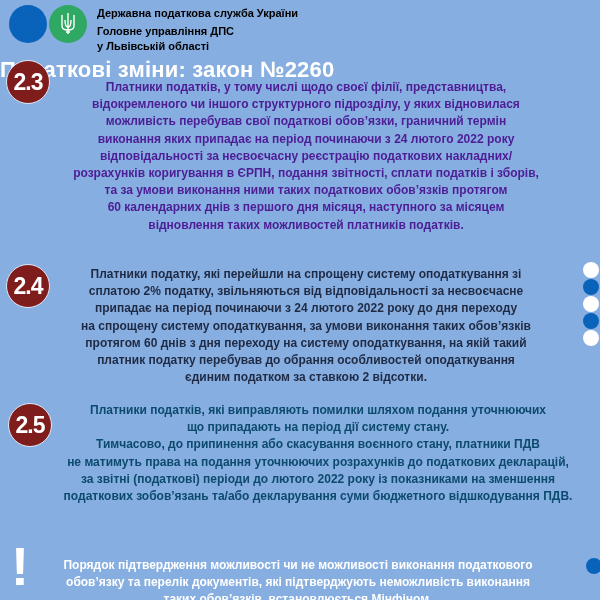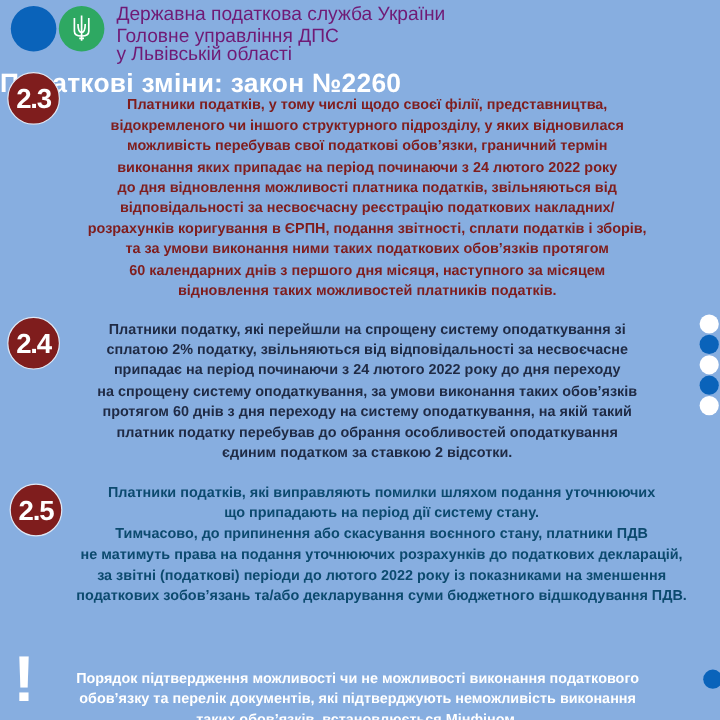--- a/index.html
+++ b/index.html
@@ -15,40 +15,40 @@
       position: absolute; left: 9px; top: 5px; width: 38px; height: 38px;
       border-radius: 50%; background: #0a63ba;
     }
     .logo-green {
       position: absolute; left: 49px; top: 5px; width: 38px; height: 38px;
       border-radius: 50%; background: #2ea862;
       display: flex; align-items: center; justify-content: center;
     }
     .org {
       position: absolute; left: 97px; top: 6px;
-      font-size: 16px; font-weight: normal; color: #701a75; line-height: 14px;
+      font-size: 11px; font-weight: bold; color: #000000; line-height: 14px;
     }
     .org div { margin-bottom: 1px; }
     .org .l1 { margin-bottom: 4px; }
     .title {
       position: absolute; left: 0; top: 57px; width: 600px; 
       font-size: 22px; font-weight: bold; color: #ffffff; letter-spacing: 0.2px;
     }
     .badge {
       position: absolute; width: 44px; height: 44px; border-radius: 50%;
       background: #7f1d1d; color: #ffffff;
       font-size: 23px; font-weight: bold; letter-spacing: -1px;
       display: flex; align-items: center; justify-content: center;
       border: 1.5px solid #dfe8f5;
     }
     .para {
       position: absolute; text-align: center; font-weight: bold;
       font-size: 12px; line-height: 17.2px;
     }
-    .p23 { left: 46px; top: 79px; width: 520px; color: #7f1d1d; }
+    .p23 { left: 46px; top: 79px; width: 520px; color: #4c1d95; }
     .p24 { left: 46px; top: 266px; width: 520px; color: #1f2a44; }
     .p25 { left: 48px; top: 402px; width: 540px; color: #0c4a6e; }
     .pnote { left: 38px; top: 541px; width: 520px; color: #ffffff; margin-top: 16px; }
     .p25 .line, .p23 .line, .p24 .line, .pnote .line { display: block; white-space: nowrap; }
     .excl {
       position: absolute; left: 10px; top: 540px; width: 20px; height: 52px;
       color: #ffffff; font-size: 54px; font-weight: bold; line-height: 52px; text-align: center;
     }
     .dots { position: absolute; left: 583px; top: 262px; }
     .dot { width: 16px; height: 16px; border-radius: 50%; margin-bottom: 1px; }
@@ -82,21 +82,20 @@
 </div>
 
 <div class="title">Податкові зміни: закон №2260</div>
 
 <div class="badge" style="left:6px; top:60px;">2.3</div>
 <div class="para p23">
   <span class="line">Платники податків, у тому числі щодо своєї філії, представництва,</span>
   <span class="line">відокремленого чи іншого структурного підрозділу, у яких відновилася</span>
   <span class="line">можливість перебував свої податкові обов’язки, граничний термін</span>
   <span class="line">виконання яких припадає на період починаючи з 24 лютого 2022 року</span>
-  <span class="line">до дня відновлення можливості платника податків, звільняються від</span>
   <span class="line">відповідальності за несвоєчасну реєстрацію податкових накладних/</span>
   <span class="line">розрахунків коригування в ЄРПН, подання звітності, сплати податків і зборів,</span>
   <span class="line">та за умови виконання ними таких податкових обов’язків протягом</span>
   <span class="line">60 календарних днів з першого дня місяця, наступного за місяцем</span>
   <span class="line">відновлення таких можливостей платників податків.</span>
 </div>
 
 <div class="badge" style="left:6px; top:264px;">2.4</div>
 <div class="para p24">
   <span class="line">Платники податку, які перейшли на спрощену систему оподаткування зі</span>

